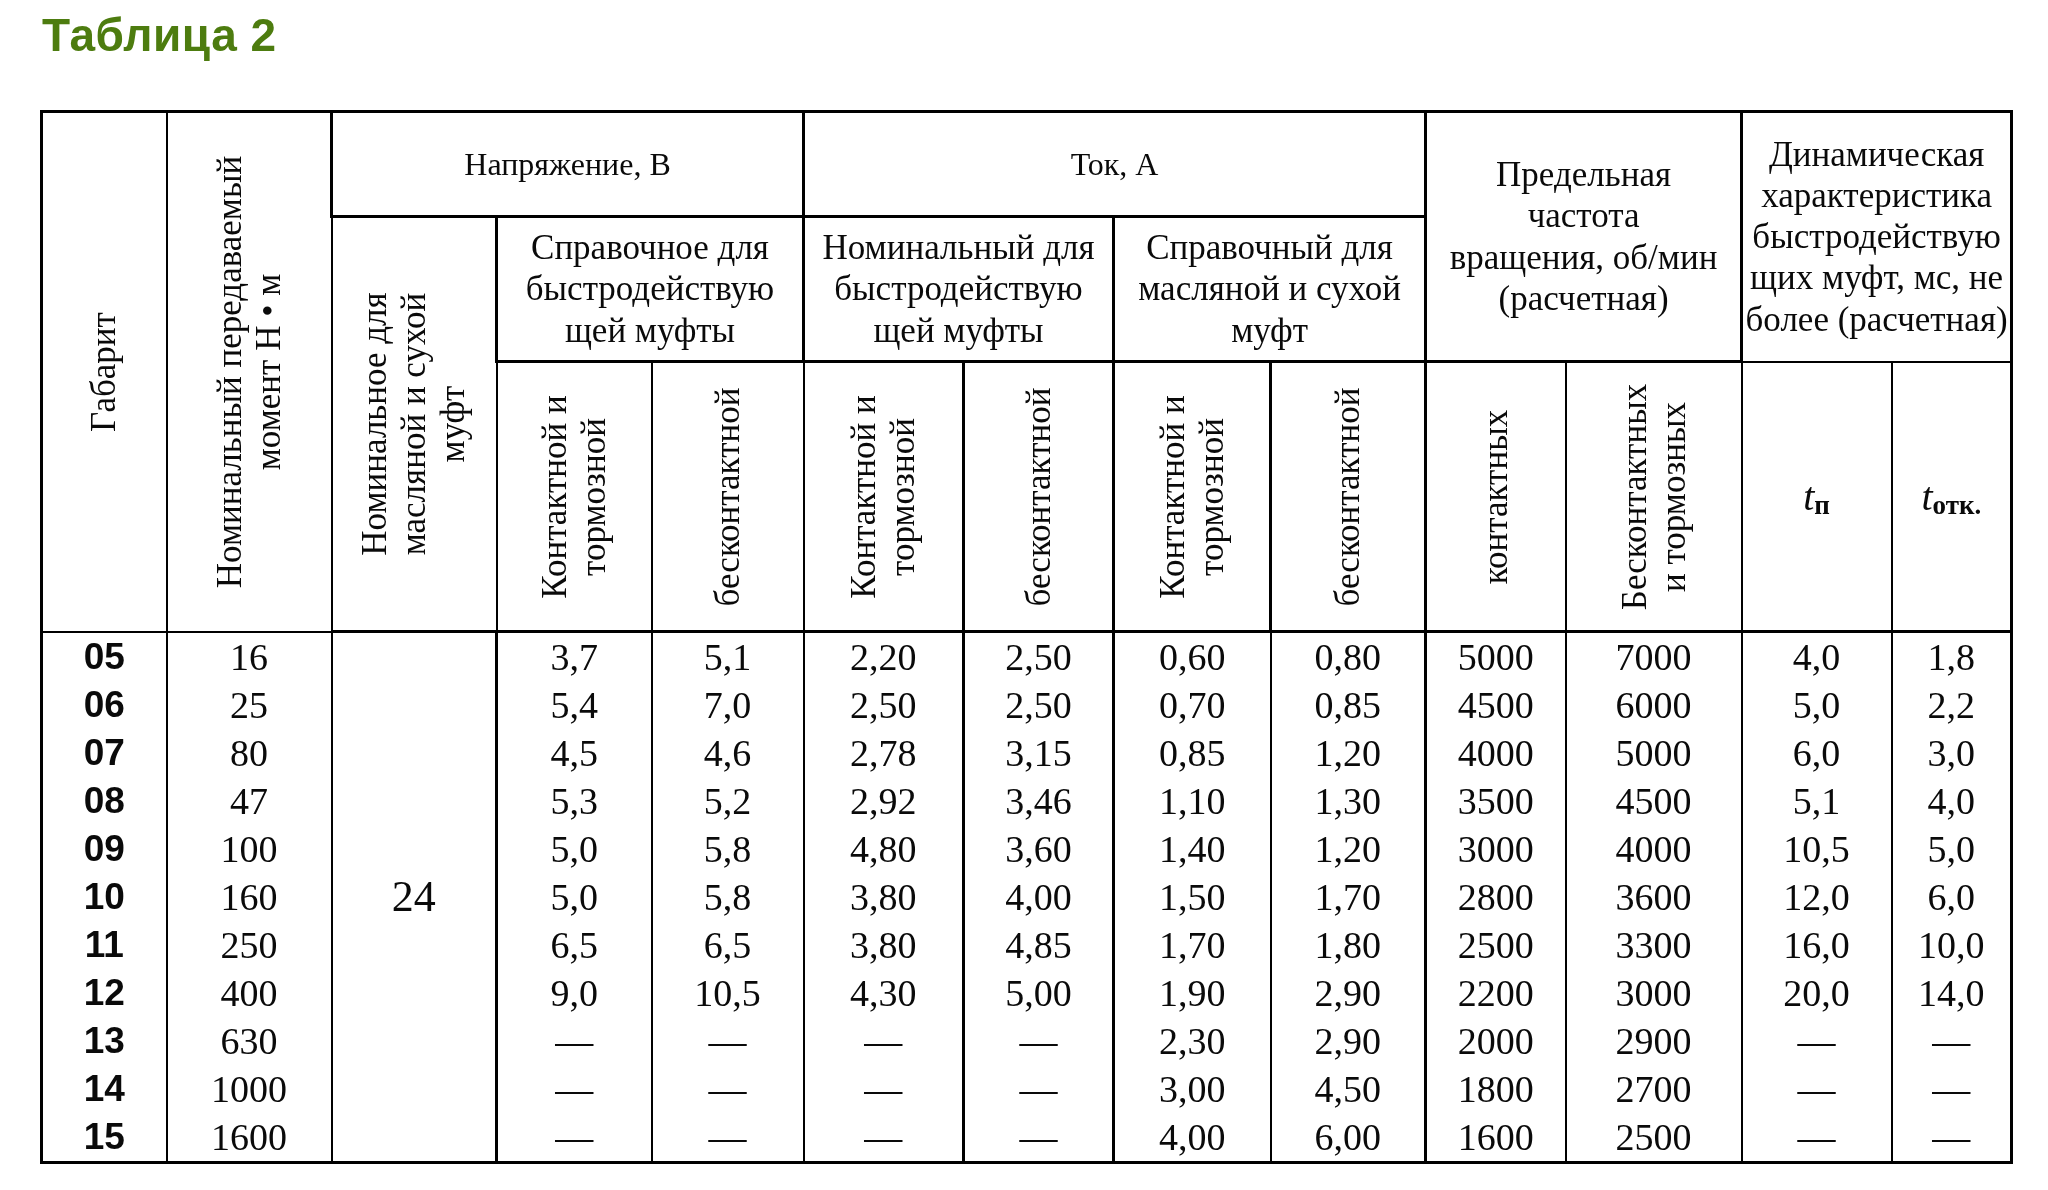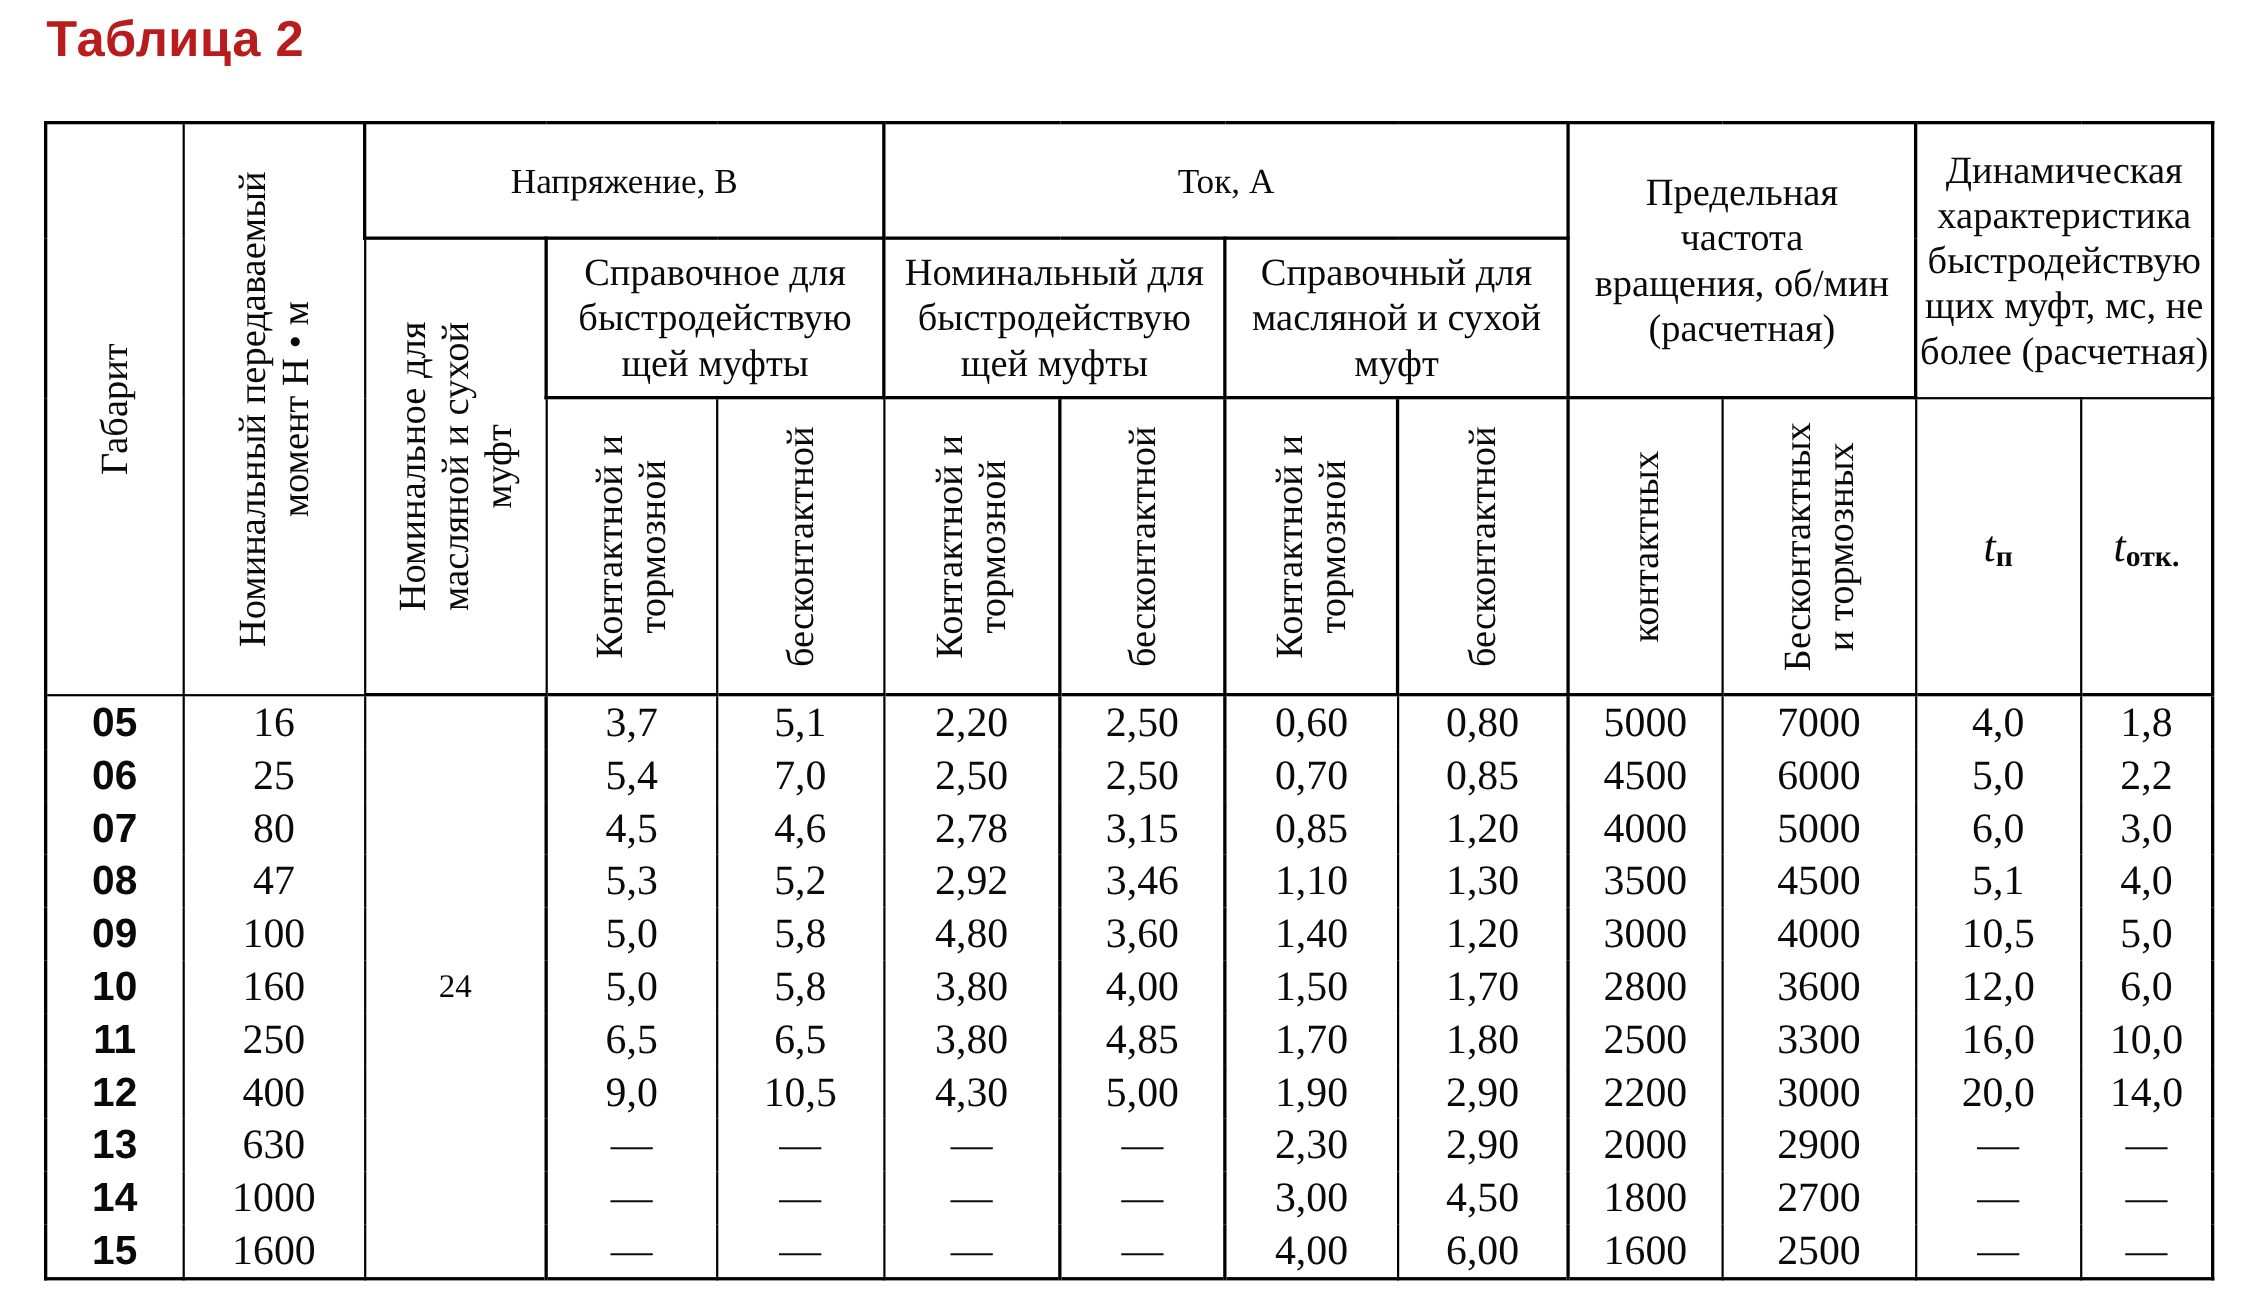--- a/index.html
+++ b/index.html
@@ -12,21 +12,21 @@
     font-family: "Liberation Serif", serif;
     color: #0a0a0a;
   }
   .page-title {
     position: absolute;
     left: 42px;
     top: 8px;
     font-family: "Liberation Sans", sans-serif;
     font-size: 46px;
     font-weight: 600;
-    color: #b91c1c;
+    color: #4d7c0f;
     letter-spacing: 0.5px;
   }
   table.main {
     position: absolute;
     left: 40px;
     top: 110px;
     width: 1970px;
     border-collapse: collapse;
     table-layout: fixed;
     border: 3px solid #000;
@@ -85,21 +85,21 @@
   }
   tbody td.c-gabarit {
     font-family: Liberation Sans, sans-serif;
     font-weight: 700;
     font-size: 37px;
   }
   tbody td.c-u_contact,
   tbody td.c-i_nom_contactless,
   tbody td.c-i_ref_contact,
   tbody td.c-n_contact { border-left-width: 3px; }
-  tbody td.c-merged { font-size: 30px; vertical-align: middle; }
+  tbody td.c-merged { font-size: 44px; vertical-align: middle; }
 </style>
 </head>
 <body>
 
 <div class="page-title">Таблица 2</div>
 
 <table class="main">
   <colgroup>
     <col style="width:125px">
       <col style="width:165px">

